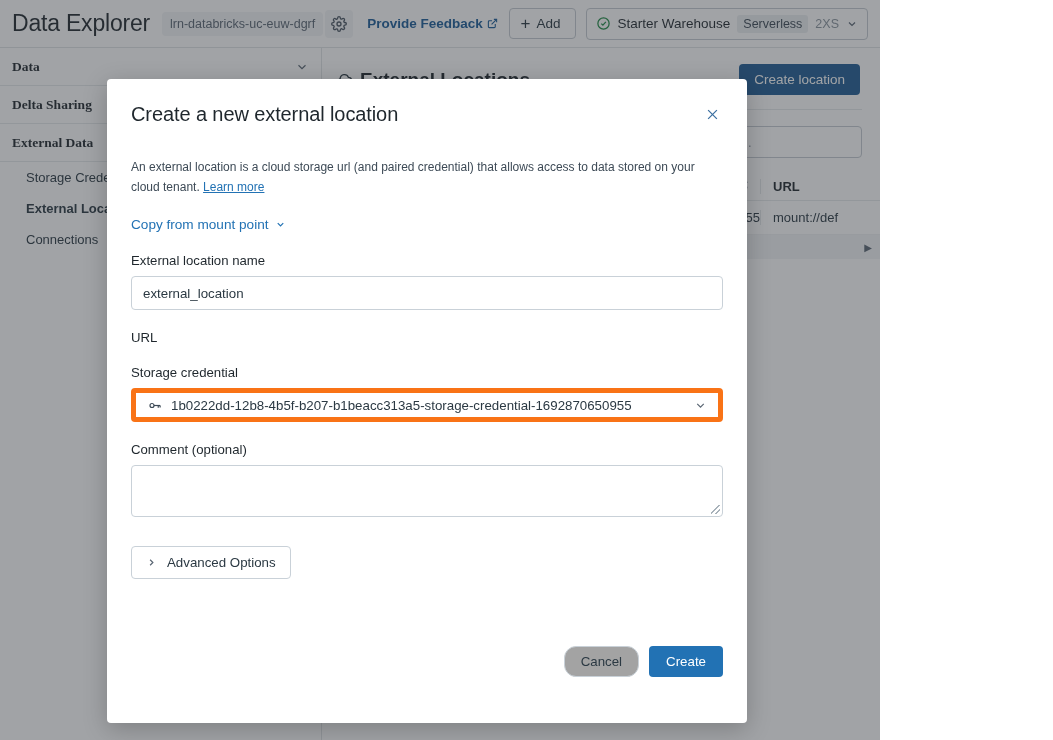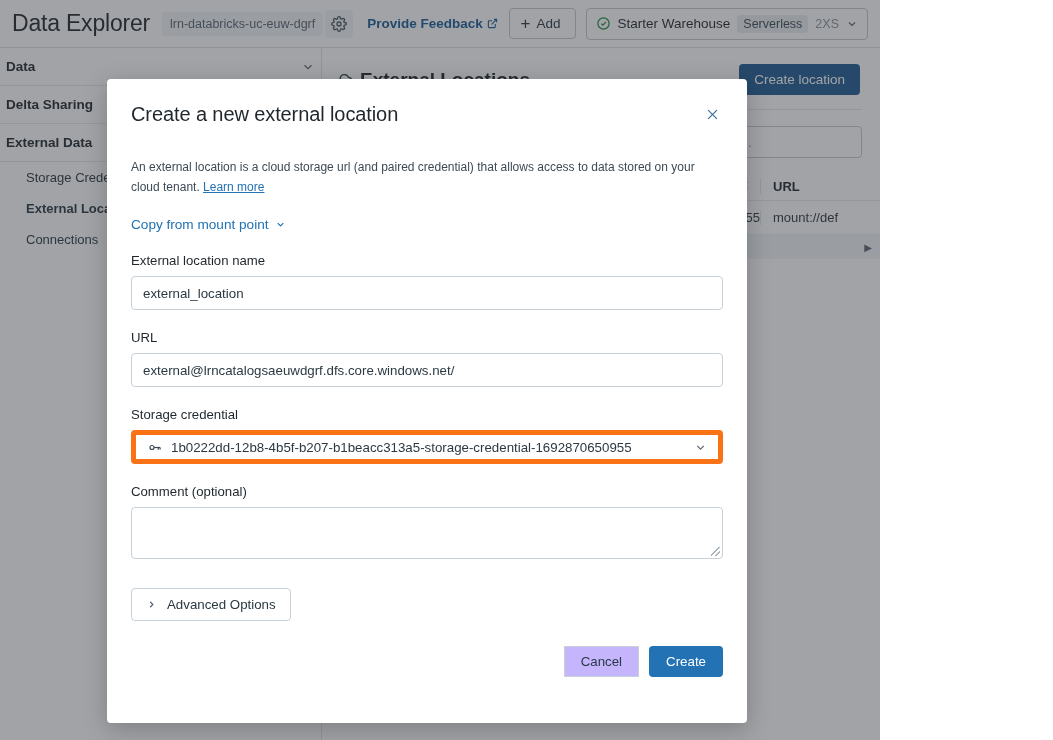--- a/index.html
+++ b/index.html
@@ -61,23 +61,24 @@
   .wh-size { color: #8b959e; font-size: 12.5px; }
   .chev { color: #5a6673; font-size: 11px; }
 
   
   .sidebar {
     position: absolute; top: 48px; left: 0; width: 322px; bottom: 0;
     border-right: 1px solid #e0e3e5; background: #fff;
   }
   .side-row {
     height: 38px; display: flex; align-items: center;
-    padding: 0 6px; font-size: 13.5px; color: #1f272d; font-weight: 600;
+    padding: 0 12px; font-size: 13.5px; color: #1f272d; font-weight: 600;
     border-bottom: 1px solid #e6e9eb;
     justify-content: space-between;
+    font-family: Liberation Serif, serif;
   }
   .side-sub {
     height: 31px; display: flex; align-items: center;
     padding: 0 14px 0 26px; font-size: 13px; color: #2b3943;
   }
   .side-sub.active { font-weight: 600; }
 
   
   .main { position: absolute; top: 48px; left: 322px; right: 0; bottom: 0; background: #fff; }
   .main-head {
@@ -180,21 +181,21 @@
     margin-top: 29px; display: inline-flex; align-items: center; gap: 10px;
     border: 1px solid #c9d1d8; border-radius: 4px; background: #fff;
     padding: 8px 14px; font-size: 13.3px; color: #2b3943;
   }
   .adv-btn .achev { color: #5a6673; font-size: 11px; }
   .modal-actions {
     position: absolute; right: 24px; bottom: 46px;
     display: flex; align-items: center; gap: 10px;
   }
   .btn-cancel {
-    border: 1px solid #c9d1d8; border-radius: 0; background: #c4b5fd;
+    border: 1px solid #c9d1d8; border-radius: 12px; background: #a3a3a3;
     padding: 7px 16px; font-size: 13.3px; color: #2b3943;
   }
   .btn-create {
     border-radius: 4px; background: #2272b4; color: #fff;
     padding: 8px 17px; font-size: 13.3px;
   }
   svg { display: block; }
 </style>
 </head>
 <body>
@@ -346,23 +347,20 @@
           </svg>
       </span>
     </div>
 
     <div class="field-label">External location name</div>
     <div class="inp">
       <span>external_location</span>
     </div>
 
     <div class="field-label">URL</div>
-    <div class="inp">
-      <span>external@lrncatalogsaeuwdgrf.dfs.core.windows.net/</span>
-    </div>
 
     <div class="field-label">Storage credential</div>
     <div class="sel">
       <span class="key-ico">
         <svg width="15" height="15" viewBox="0 0 24 24" fill="none" stroke="currentColor" stroke-width="1.9">
           <circle cx="8" cy="12" r="3.2"></circle>
             <line x1="11.2" y1="12" x2="21" y2="12"></line>
           <line x1="18" y1="12" x2="18" y2="15.4"></line>
             <line x1="21" y1="12" x2="21" y2="15"></line>
         </svg>

